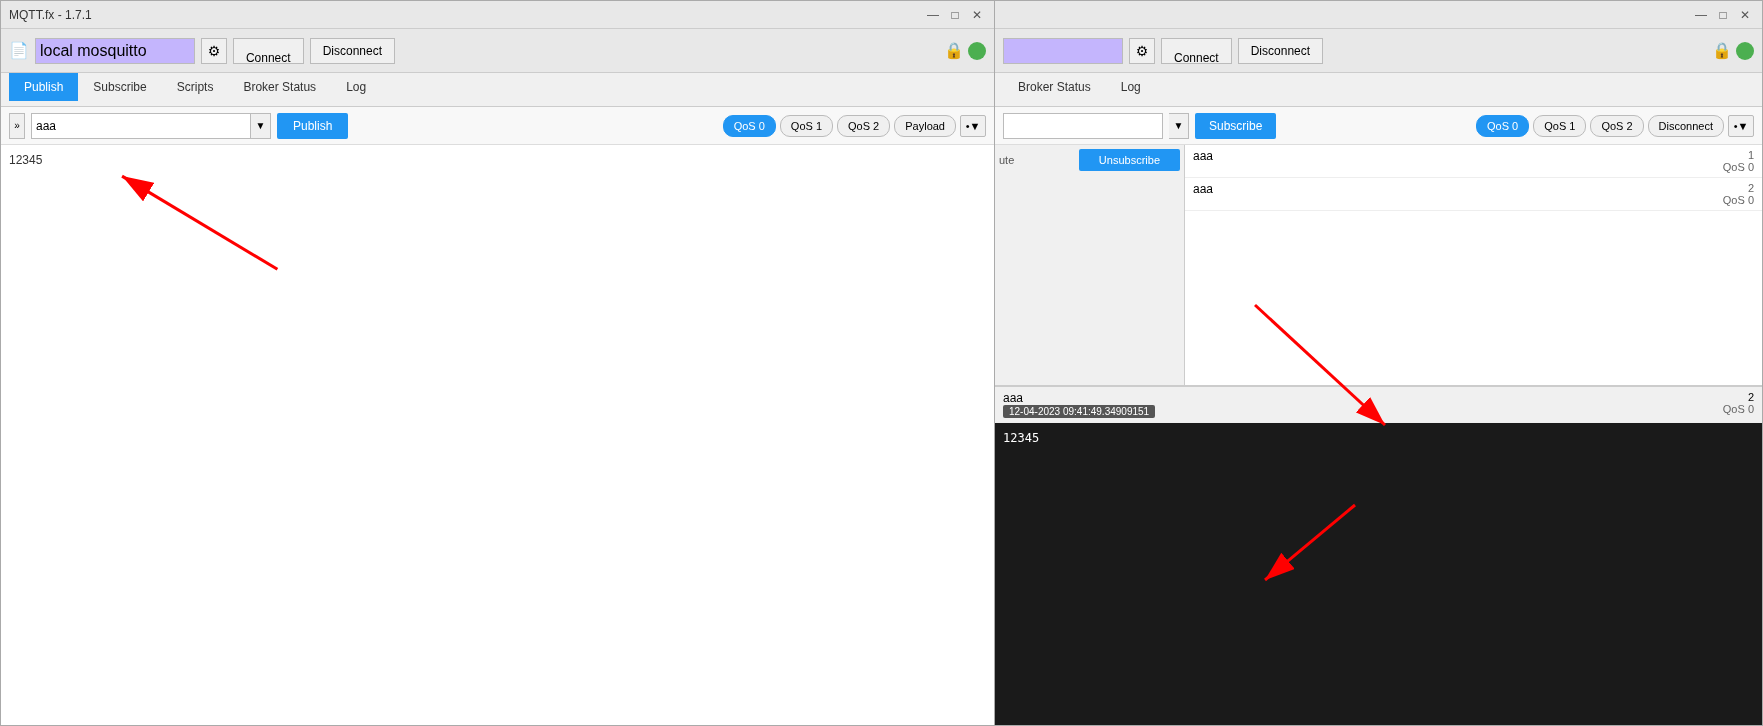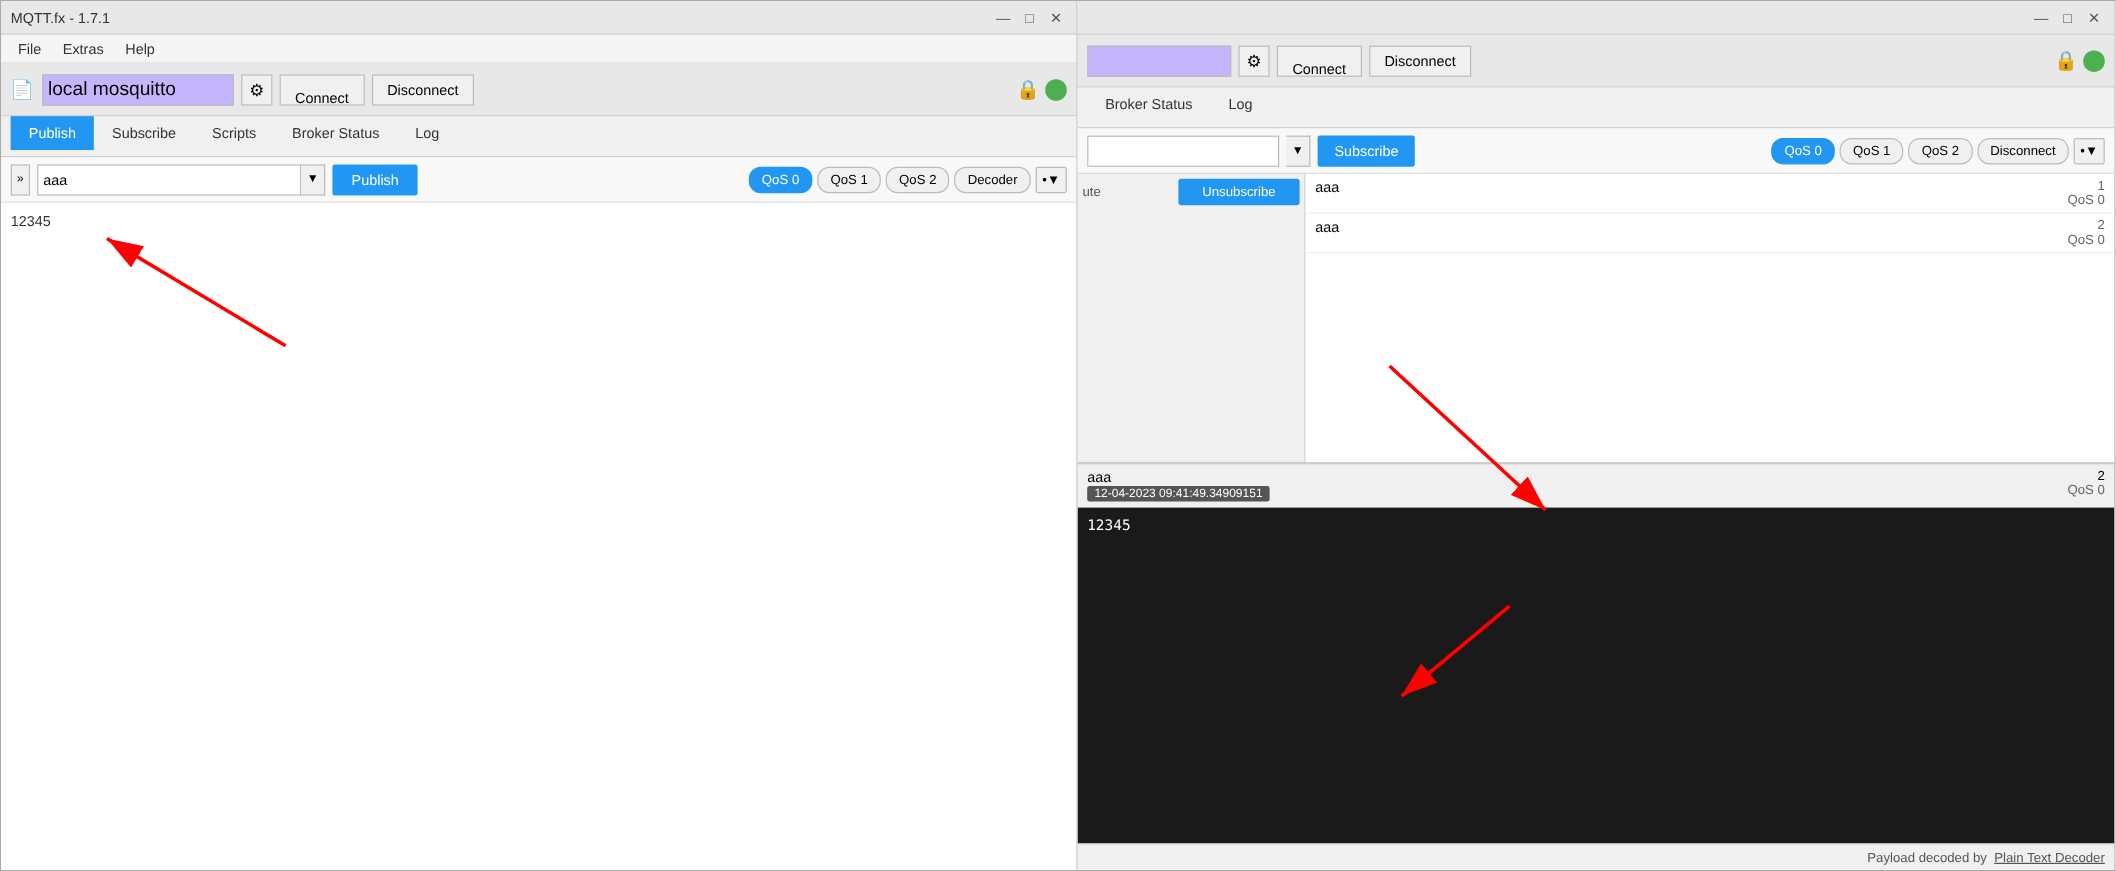--- a/index.html
+++ b/index.html
@@ -1,21 +1,21 @@
 <!DOCTYPE html>
 <html><head>
   <meta charset="utf-8">
   <style>
     * { box-sizing: border-box; margin: 0; padding: 0; }
     body { font-family: 'Segoe UI', Arial, sans-serif; font-size: 12px; background: #f0f0f0; overflow: hidden; }
 
     .app-container { display: flex; width: 1763px; height: 726px; }
 
     
-    .left-window { width: 898px; height: 726px; background: #f0f0f0; border: 1px solid #aaa; display: flex; flex-direction: column; }
+    .left-window { width: 995px; height: 726px; background: #f0f0f0; border: 1px solid #aaa; display: flex; flex-direction: column; }
 
     .title-bar { height: 28px; background: #e8e8e8; display: flex; align-items: center; padding: 0 8px; border-bottom: 1px solid #ccc; justify-content: space-between; }
     .title-text { font-size: 12px; color: #333; }
     .window-controls { display: flex; gap: 4px; }
     .win-btn { width: 18px; height: 18px; border: none; background: transparent; cursor: pointer; font-size: 12px; color: #555; display: flex; align-items: center; justify-content: center; }
 
     .menu-bar { height: 24px; background: #f5f5f5; display: flex; align-items: center; padding: 0 6px; border-bottom: 1px solid #ddd; gap: 2px; }
     .menu-item { padding: 2px 8px; font-size: 12px; cursor: pointer; color: #333; }
 
     .toolbar { height: 44px; background: #e8e8e8; display: flex; align-items: center; padding: 0 8px; border-bottom: 1px solid #ccc; gap: 6px; }
@@ -86,25 +86,20 @@
 
     <div class="title-bar">
       <span class="title-text">MQTT.fx - 1.7.1</span>
       <div class="window-controls">
         <button class="win-btn">—</button>
         <button class="win-btn">□</button>
         <button class="win-btn close">✕</button>
       </div>
     </div>
 
-    <div class="menu-bar">
-      <span class="menu-item">File</span>
-      <span class="menu-item">Extras</span>
-      <span class="menu-item">Help</span>
-    </div>
 
     <div class="toolbar">
       <span style="font-size:16px; color:#4a90d9;">📄</span>
       <input class="broker-select" type="text" value="local mosquitto" style="">
       <button class="gear-btn">⚙</button>
       <button class="connect-btn">Connect</button>
       <button class="disconnect-btn">Disconnect</button>
       <div class="toolbar-right">
         <span class="lock-icon">🔒</span>
         <div class="status-dot"></div>
@@ -133,21 +128,21 @@
       <button class="arrow-btn">»</button>
       <div class="topic-dropdown-wrapper">
         <input class="topic-input" type="text" value="aaa" style="">
         <div class="topic-dropdown">▼</div>
       </div>
       <button class="publish-btn">Publish</button>
       <div class="qos-group">
         <button class="qos-btn active">QoS 0</button>
         <button class="qos-btn">QoS 1</button>
         <button class="qos-btn">QoS 2</button>
-        <button class="retained-btn">Decoder</button>
+        <button class="retained-btn">Payload</button>
         <div class="more-btn">•▼</div>
       </div>
     </div>
 
     <div class="content-area" style="position:relative;">
       <div class="message-text">12345</div>
 
       <svg class="arrow-overlay" viewBox="0 0 885 560" xmlns="http://www.w3.org/2000/svg">
         <defs>
           <marker id="arrowhead-left" markerWidth="10" markerHeight="7" refX="10" refY="3.5" orient="auto">
@@ -266,23 +261,17 @@
         <svg style="position:absolute; bottom:120px; left:220px; width:200px; height:120px; pointer-events:none;" viewBox="0 0 200 120" xmlns="http://www.w3.org/2000/svg">
           <defs>
             <marker id="arrowhead-right2" markerWidth="10" markerHeight="7" refX="10" refY="3.5" orient="auto">
               <polygon points="0 0, 10 3.5, 0 7" fill="red"></polygon>
             </marker>
           </defs>
           <line x1="140" y1="20" x2="50" y2="95" stroke="red" stroke-width="3" marker-end="url(#arrowhead-right2)"></line>
         </svg>
       </div>
 
-      <div class="status-bar">
-        <span class="status-bar-text">
-          <span>Payload decoded by</span>&nbsp;
-          <span style="text-decoration:underline; cursor:pointer;">Plain Text Decoder</span>
-        </span>
-      </div>
 
     </div>
   </div>
 
 </div>
 
 </body></html>

